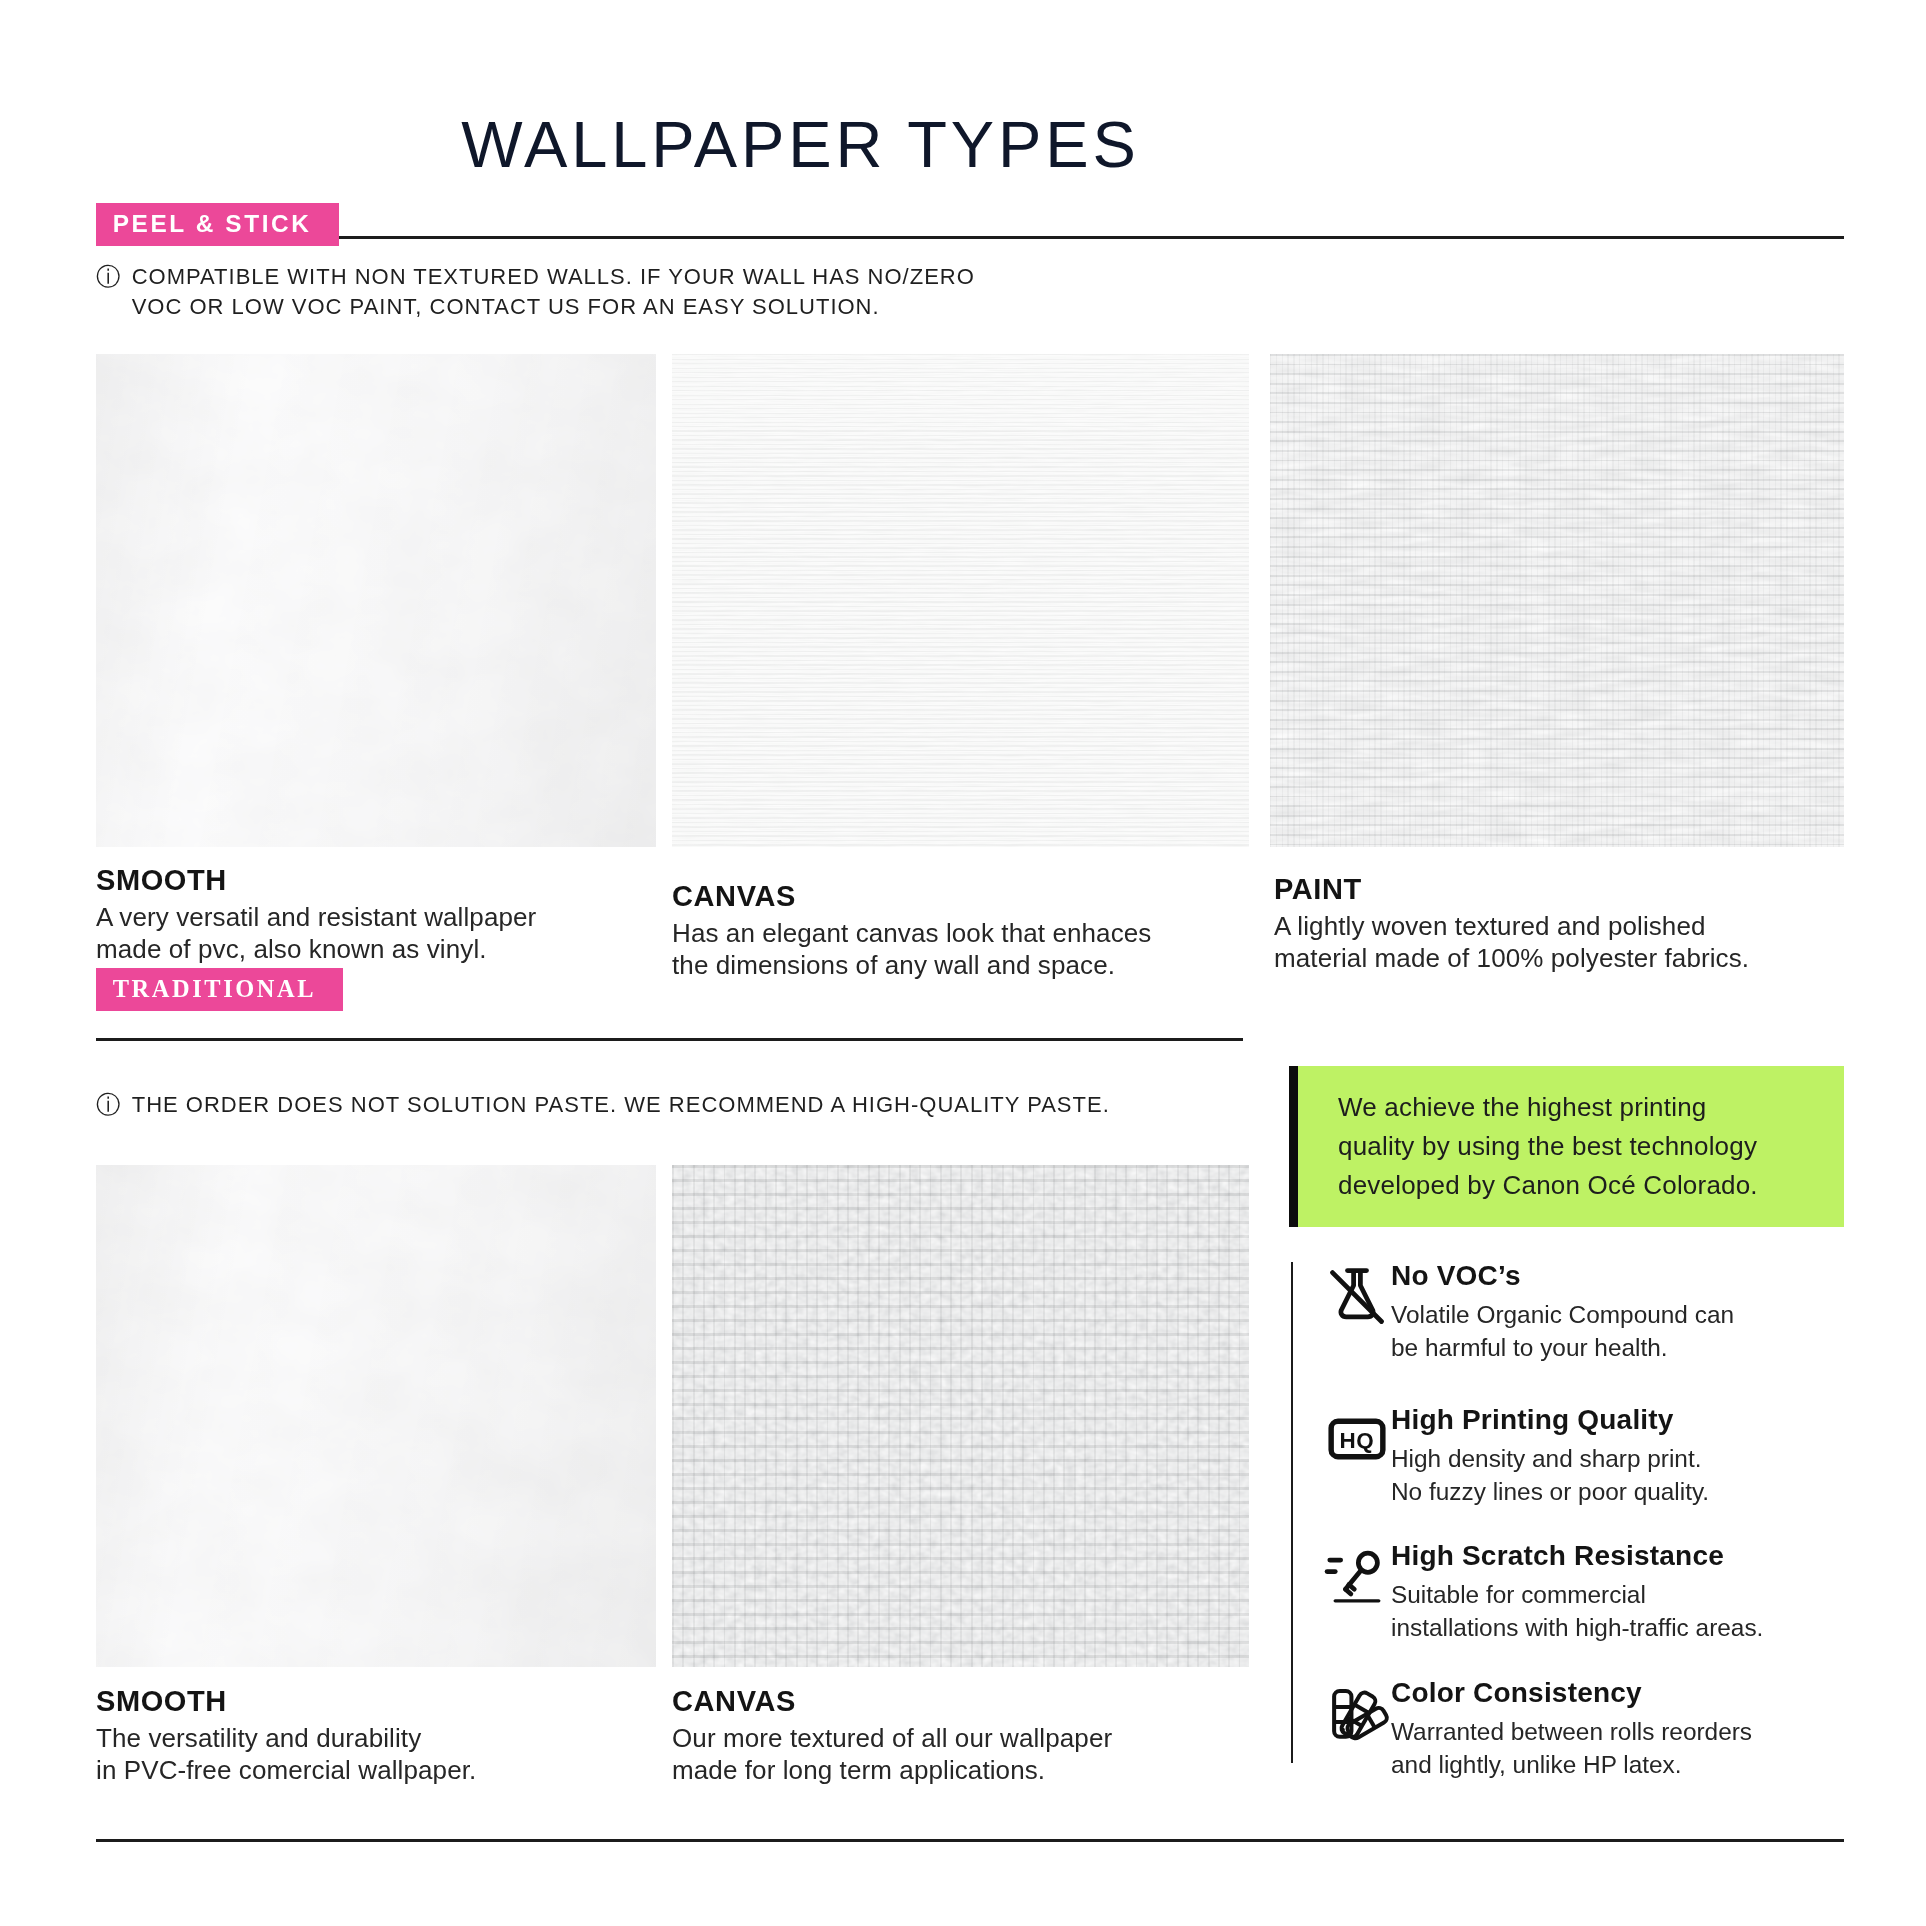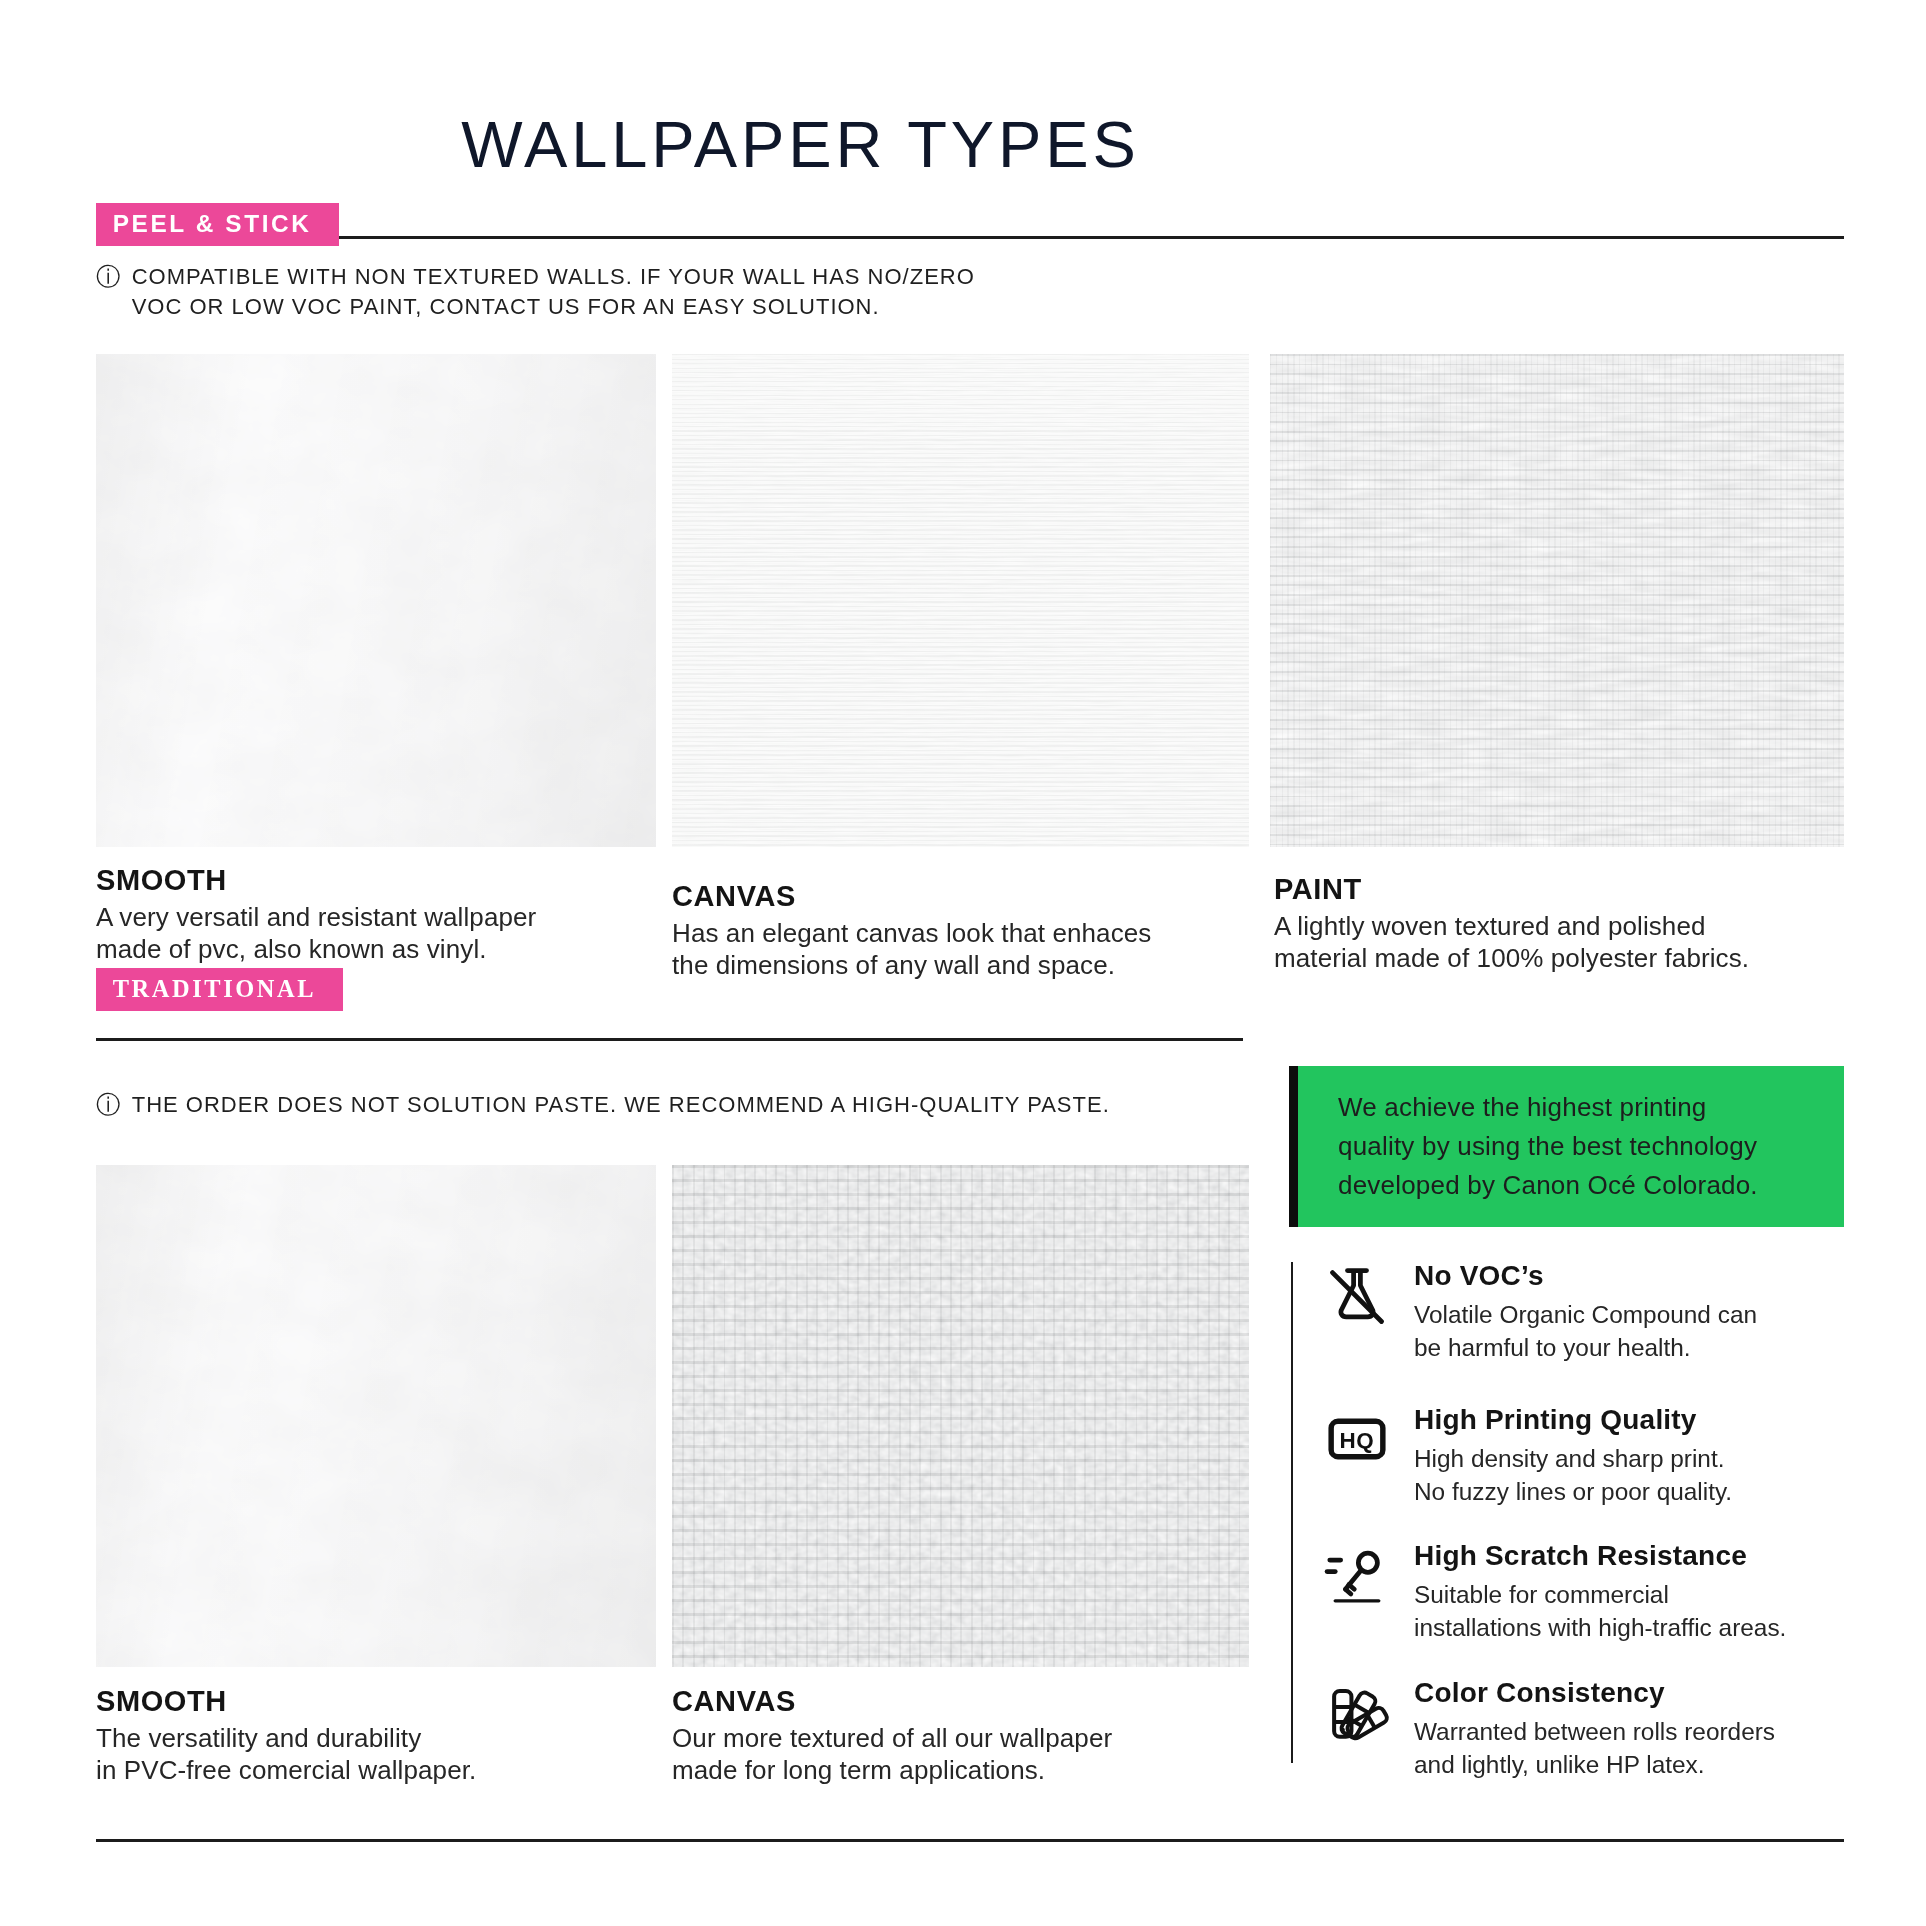--- a/index.html
+++ b/index.html
@@ -27,29 +27,29 @@
   .ol-fabric{background:repeating-linear-gradient(180deg,rgba(70,75,78,0.11) 0 1.9px,rgba(0,0,0,0) 1.9px 9.6px),
              repeating-linear-gradient(90deg,rgba(70,75,78,0.05) 0 1.3px,rgba(0,0,0,0) 1.3px 5.8px);}
   .ol-burlap{background:repeating-linear-gradient(180deg,rgba(60,64,66,0.11) 0 2.6px,rgba(0,0,0,0) 2.6px 14px),
              repeating-linear-gradient(90deg,rgba(60,64,66,0.08) 0 1.9px,rgba(0,0,0,0) 1.9px 10.3px);}
 
   .card-title{position:absolute;font-size:29px;font-weight:600;letter-spacing:0.6px;color:#141414;}
   .card-desc{position:absolute;font-size:26px;line-height:32px;color:#262626;
              white-space:pre-line;letter-spacing:0.1px;}
 
   .quality-box{position:absolute;left:1289px;top:1066px;width:555px;height:161px;
-               background:#22c55e;border-left:9px solid #0d0d0d;box-sizing:border-box;
+               background:#bef264;border-left:9px solid #0d0d0d;box-sizing:border-box;
                display:flex;align-items:center;padding-left:40px;}
   .quality-text{font-size:26px;line-height:39px;color:#1d1d1d;white-space:pre-line;letter-spacing:0.2px;}
 
   .features-line{position:absolute;left:1291px;top:1262px;width:1.9px;height:501px;background:#1b1b1b;}
   .feature{position:absolute;left:1323px;width:533px;}
   .f-icon{position:absolute;left:0;top:1.3px;width:68px;height:68px;}
   .f-icon svg{width:100%;height:100%;display:block;}
-  .f-body{margin-left:91px;}
+  .f-body{margin-left:68px;}
   .f-title{font-size:28px;font-weight:600;color:#141414;letter-spacing:0.2px;}
   .f-desc{margin-top:6.4px;font-size:24.4px;line-height:33px;color:#262626;white-space:pre-line;}
 </style>
 </head>
 <body>
 
 <div class="page">
 
   <svg width="0" height="0" style="position:absolute" aria-hidden="true">
     <defs>

